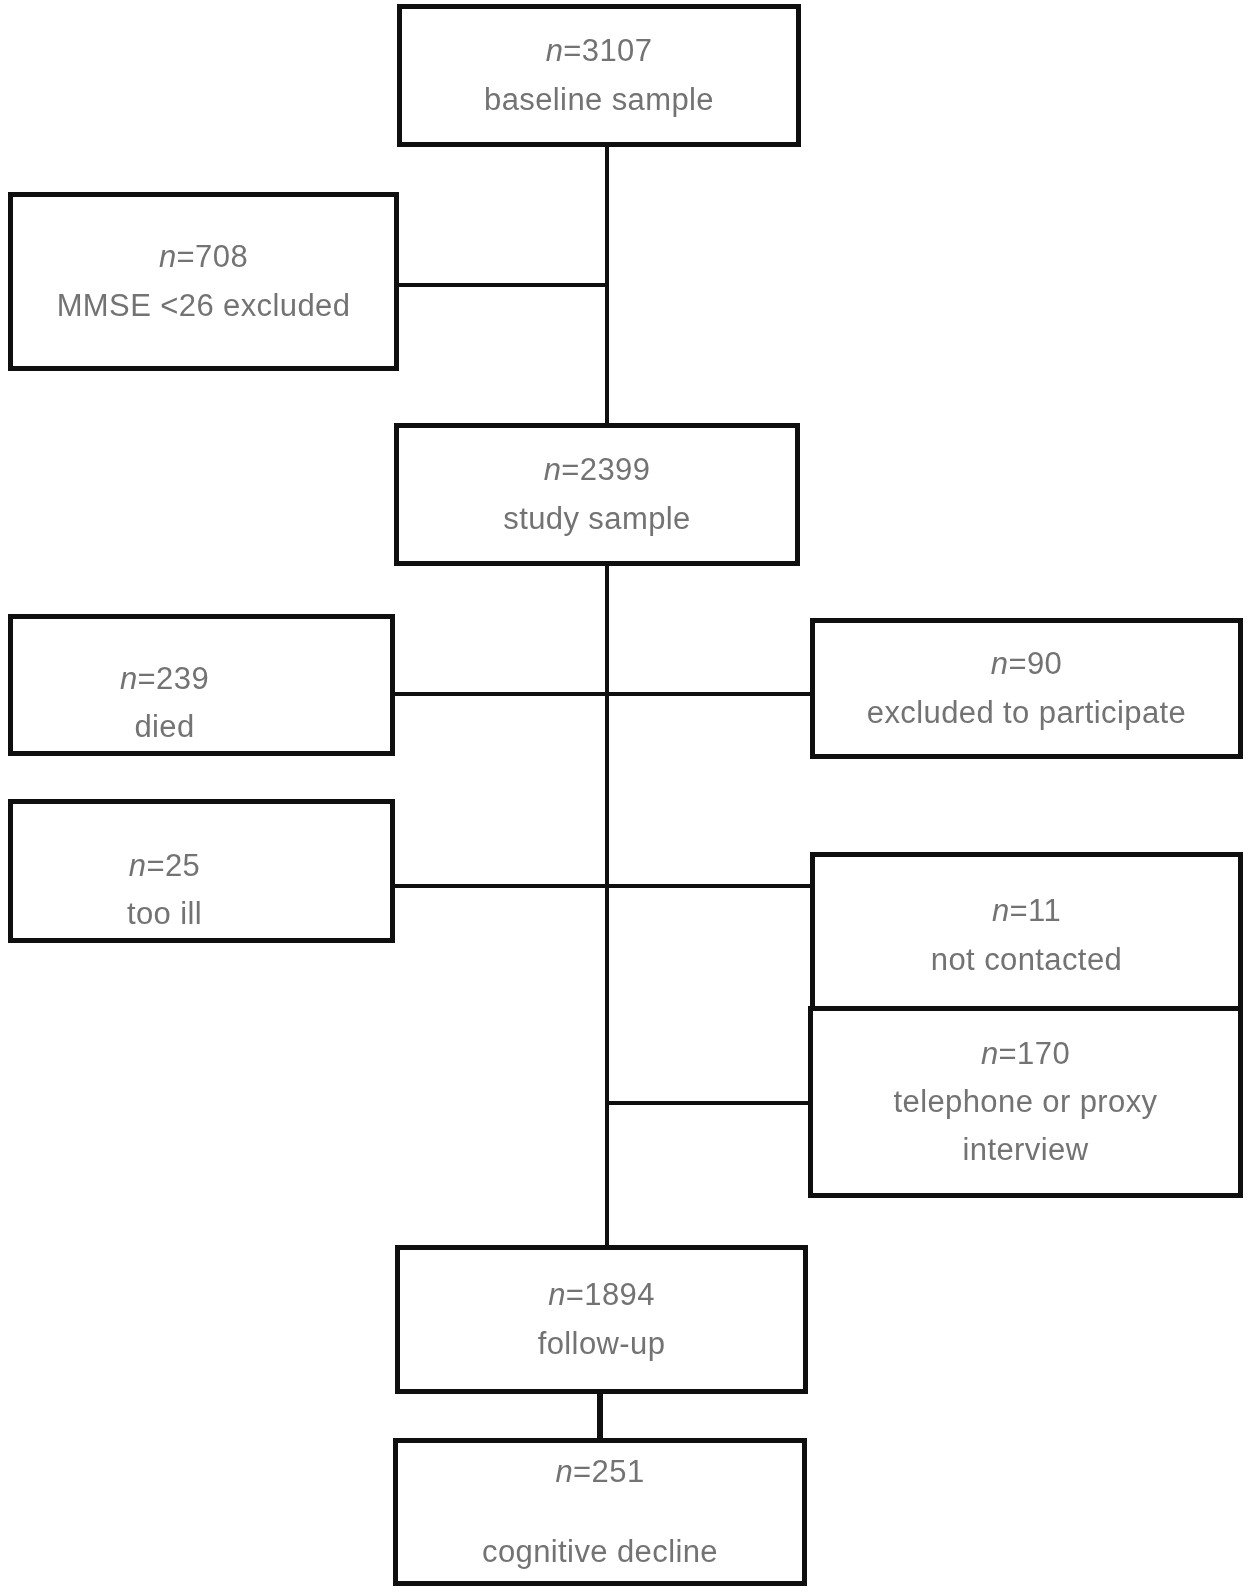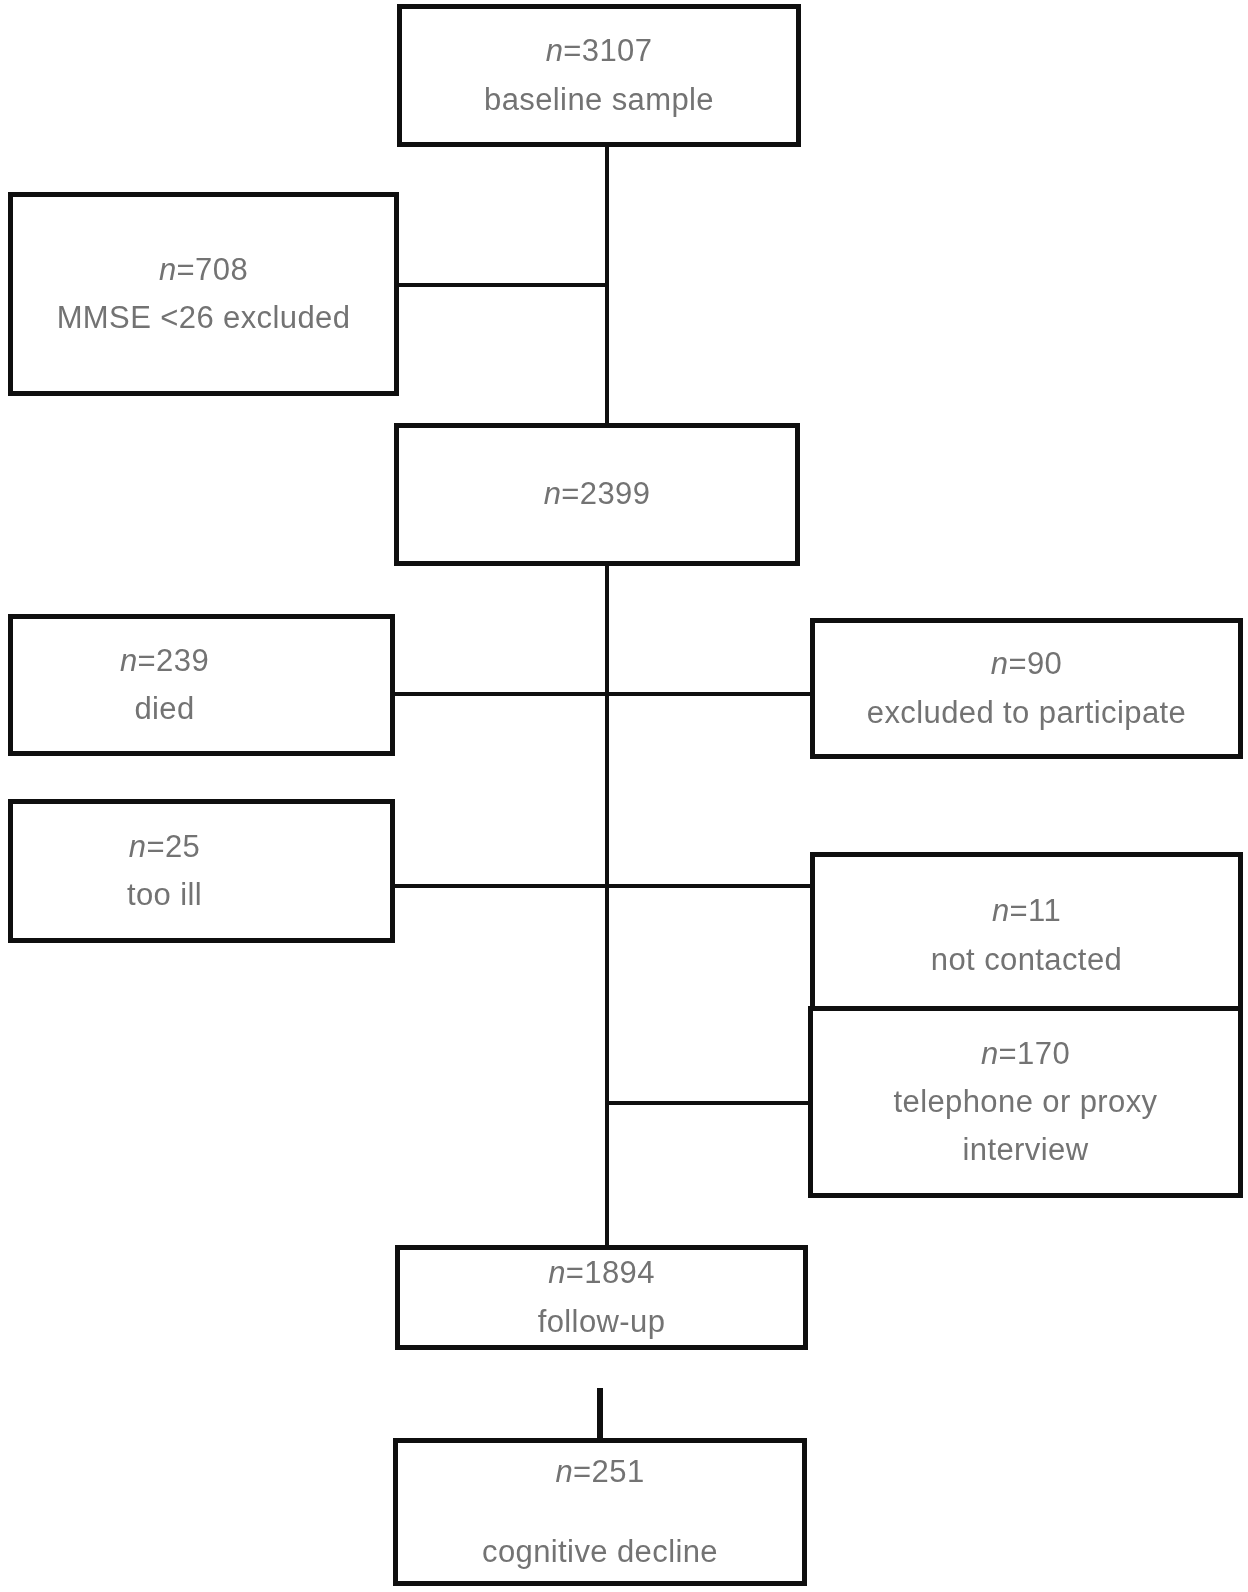--- a/index.html
+++ b/index.html
@@ -35,36 +35,37 @@
     display: block;
   }
   .node .nline::first-letter {
     font-style: italic;
   }
   .node .nlabel {
     display: block;
   }
   .shift-left {
     padding-right: 110px; 
+    justify-content: flex-end;
   }
   .conn {
     position: absolute;
     background: #0f0f0f;
   }
 
   
   #node-baseline        { left: 397px; top: 4px;    width: 404px; height: 143px; }
-  #node-mmse            { left: 8px;   top: 192px;  width: 391px; height: 204px; }
+  #node-mmse            { left: 8px;   top: 192px;  width: 391px; height: 179px; }
   #node-study           { left: 394px; top: 423px;  width: 406px; height: 143px; text-align: right; }
   #node-died            { left: 8px;   top: 614px;  width: 387px; height: 142px; }
   #node-unwilling       { left: 810px; top: 618px;  width: 433px; height: 141px; }
   #node-too-ill         { left: 8px;   top: 799px;  width: 387px; height: 144px; }
   #node-not-contacted   { left: 810px; top: 852px;  width: 433px; height: 167px; }
   #node-telephone       { left: 808px; top: 1006px; width: 435px; height: 192px; padding: 0 24px; }
-  #node-follow-up       { left: 395px; top: 1245px; width: 413px; height: 105px; }
+  #node-follow-up       { left: 395px; top: 1245px; width: 413px; height: 149px; }
   #node-cognitive       { left: 393px; top: 1438px; width: 414px; height: 148px; gap: 32px; }
 
   
   #conn-baseline-study    { left: 605px; top: 145px;  width: 4px;   height: 281px; }
   #conn-mmse-branch       { left: 397px; top: 283px;  width: 212px; height: 4px; }
   #conn-study-followup    { left: 605px; top: 564px;  width: 4px;   height: 684px; }
   #conn-died-unwilling    { left: 393px; top: 692px;  width: 419px; height: 4px; }
   #conn-tooill-notcontact { left: 393px; top: 884px;  width: 419px; height: 4px; }
   #conn-telephone-branch  { left: 607px; top: 1101px; width: 203px; height: 4px; }
   #conn-followup-cognitive{ left: 597px; top: 1388px; width: 6px;   height: 53px; }
@@ -87,20 +88,21 @@
     <span class="nlabel">baseline sample</span>
   </div>
 
   <div class="node" id="node-mmse">
     <span class="nline">n=708</span>
     <span class="nlabel">MMSE &lt;26 excluded</span>
   </div>
 
   <div class="node" id="node-study">
     <span class="nline">n=2399</span>
+    <span class="nlabel">study sample</span>
   </div>
 
   <div class="node shift-left" id="node-died">
     <span class="nline">n=239</span>
     <span class="nlabel">died</span>
   </div>
 
   <div class="node" id="node-unwilling">
     <span class="nline">n=90</span>
     <span class="nlabel">excluded to participate</span>

